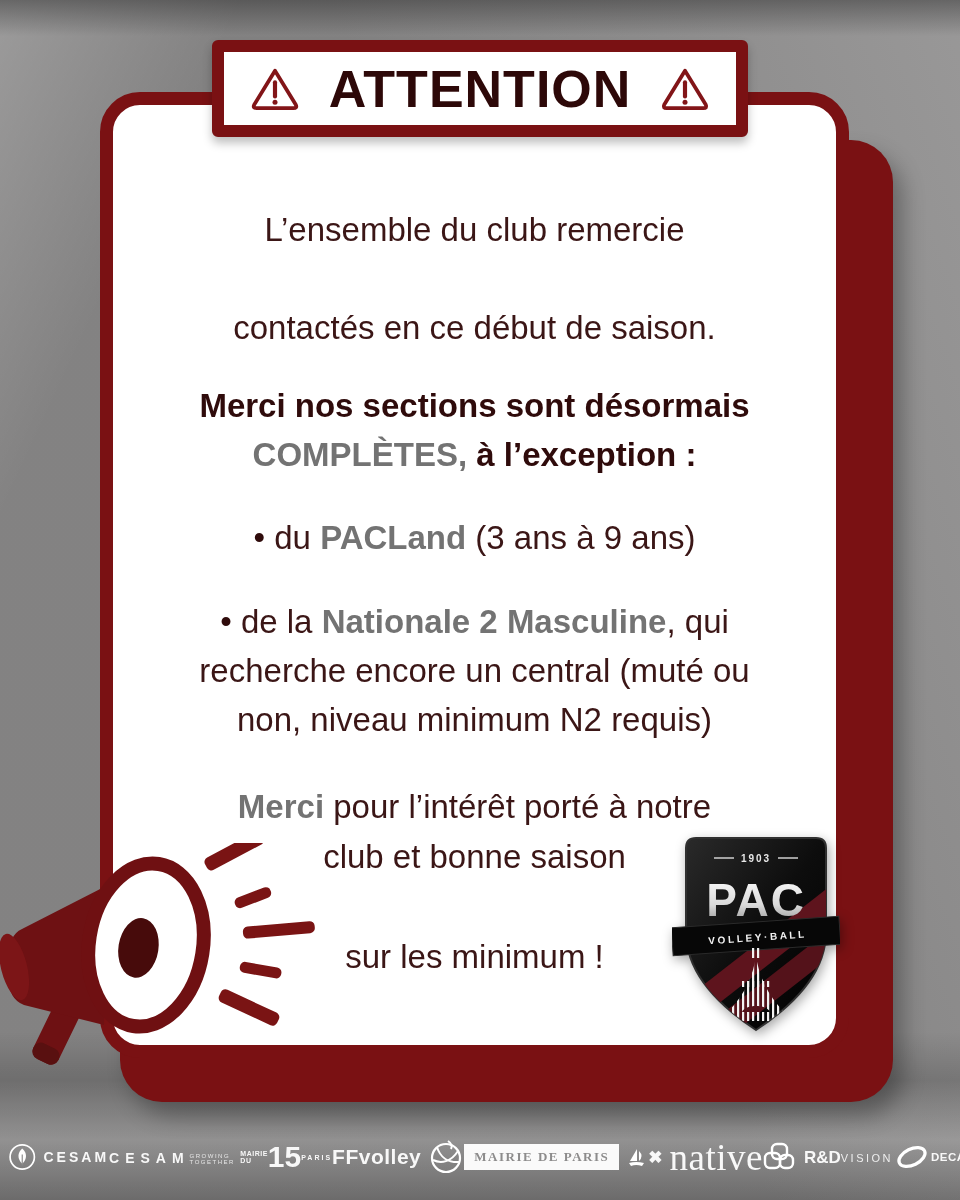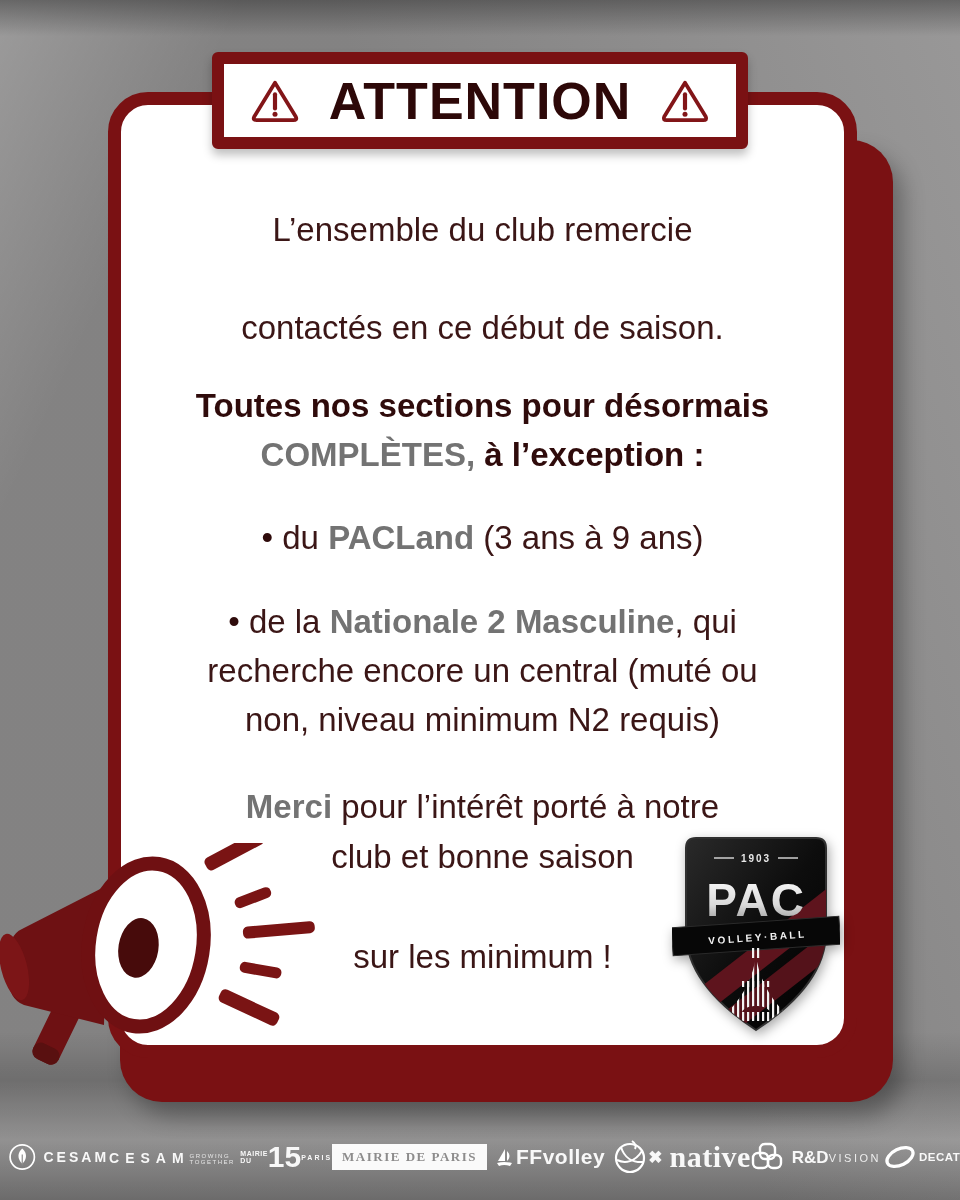--- a/index.html
+++ b/index.html
@@ -8,23 +8,23 @@
     font-family:"Liberation Sans",sans-serif;
     background:
       linear-gradient(180deg, rgba(40,40,40,.45) 0%, rgba(40,40,40,0) 3%),
       linear-gradient(115deg, rgba(255,255,255,.20) 0%, rgba(255,255,255,0) 16%),
       linear-gradient(250deg, rgba(255,255,255,.10) 0%, rgba(0,0,0,.07) 45%),
       linear-gradient(180deg, rgba(0,0,0,0) 86%, rgba(0,0,0,.16) 90%, rgba(255,255,255,.14) 95%, rgba(0,0,0,.18) 100%),
       #8d8c8c;
   }
   .shadow-card{position:absolute;left:120px;top:140px;width:773px;height:962px;
     background:#7a1113;border-radius:42px;box-shadow:10px 14px 22px rgba(0,0,0,.30);z-index:1;}
-  .card{position:absolute;left:108px;top:92px;width:749px;height:966px;box-sizing:border-box;
+  .card{position:absolute;left:100px;top:92px;width:749px;height:966px;box-sizing:border-box;
     background:#ffffff;border:13px solid #7a1113;border-radius:40px;z-index:2;}
-  .banner{position:absolute;left:212px;top:52px;width:536px;height:97px;box-sizing:border-box;
+  .banner{position:absolute;left:212px;top:40px;width:536px;height:97px;box-sizing:border-box;
     background:#ffffff;border:12px solid #7a1113;border-radius:6px;z-index:5;
     display:flex;align-items:center;justify-content:center;gap:29px;
     box-shadow:0 6px 10px rgba(0,0,0,.25);}
   .banner-title{font-size:52px;font-weight:800;color:#2d0808;letter-spacing:1px;white-space:nowrap;}
   .content{padding:100px 12px 0;text-align:center;color:#3b1616;font-size:33px;line-height:49px;}
   .content p{margin:0;}
   .p-sections{margin-top:29px !important;font-weight:700;color:#2f0b0b;}
   .p-b1{margin-top:34px !important;}
   .p-b2{margin-top:35px !important;}
   .p-thanks{margin-top:38px !important;line-height:50px;}
@@ -41,40 +41,40 @@
   .cesam-name1{font-size:14px;font-weight:700;letter-spacing:3px;}
   .cesam-name2{font-size:14px;font-weight:700;letter-spacing:6px;margin-top:2px;}
   .cesam-tag{font-size:6px;letter-spacing:1.5px;margin-top:3px;color:rgba(255,255,255,.8);}
   .m15-top{font-size:7px;letter-spacing:.5px;font-weight:700;}
   .m15-num{font-size:30px;font-weight:800;margin:1px 0;}
   .m15-bot{font-size:7px;letter-spacing:2px;font-weight:700;}
   .mdp-bar{background:rgba(255,255,255,.96);color:#8d8c8c;font-family:"Liberation Serif",serif;
     font-weight:700;font-size:13px;letter-spacing:1.5px;padding:5px 10px;white-space:nowrap;}
   .ffv-text{font-size:21px;font-weight:700;letter-spacing:.5px;}
   .native-mark{font-size:17px;font-weight:700;}
-  .native-text{font-family:"Liberation Serif",serif;font-weight:700;font-size:30px;letter-spacing:.5px;}
+  .native-text{font-family:"Liberation Serif",serif;font-weight:400;font-size:37px;letter-spacing:.5px;}
   .rd-line1{font-size:17px;font-weight:700;}
   .rd-line2{font-size:11px;letter-spacing:2.5px;color:rgba(255,255,255,.85);margin-top:2px;}
   .deca-text{font-size:11.5px;font-weight:800;letter-spacing:.5px;margin-top:2px;text-align:center;}
   svg text{font-family:"Liberation Sans",sans-serif;}
 </style>
 </head>
 <body>
 
 <div class="shadow-card"></div>
 
 <div class="card">
   <div class="content">
     <p>
       <span>L’ensemble du club remercie</span><br>
       <br>
       <span>contactés en ce début de saison.</span>
     </p>
     <p class="p-sections">
-      <span>Toutes nos sections pour désormais</span><br>
+      <span>Merci nos sections sont désormais</span><br>
       <span class="accent">COMPLÈTES,</span><span> à l’exception :</span>
     </p>
     <p class="p-b1">
       <span class="bullet">•</span><span> du </span><span class="accent">PACLand</span><span> (3 ans à 9 ans)</span>
     </p>
     <p class="p-b2">
       <span class="bullet">•</span><span> de la </span><span class="accent">Nationale 2 Masculine</span><span>, qui</span><br>
       <span>recherche encore un central (muté ou</span><br>
       <span>non, niveau minimum N2 requis)</span>
     </p>
@@ -187,35 +187,35 @@
     </div>
   </div>
 
   <div class="fcol">
     <span class="m15-top">MAIRIE DU</span>
     <span class="m15-num">15</span>
     <span class="m15-bot">PARIS</span>
   </div>
 
   <div class="flogo">
-    <span class="mdp-bar">MAIRIE DE PARIS</span>
-    <svg width="22" height="20" viewBox="0 0 22 20">
-      <path d="M3,16 Q10,14 18,16 L16,19 Q10,17 5,19 Z" fill="#ffffff"></path>
-      <path d="M11,2 L11,14 L4,14 Z" fill="#ffffff"></path>
-      <path d="M13,4 Q18,9 13,14 Z" fill="#ffffff"></path>
-    </svg>
-  </div>
-
-  <div class="flogo">
     <span class="ffv-text">FFvolley</span>
     <svg width="36" height="36" viewBox="0 0 36 36">
       <circle cx="18" cy="19" r="14" fill="none" stroke="#ffffff" stroke-width="2.2"></circle>
       <path d="M5,21 C13,25 23,23 30,12" fill="none" stroke="#ffffff" stroke-width="2"></path>
       <path d="M9,8 C12,18 20,24 32,23" fill="none" stroke="#ffffff" stroke-width="2"></path>
       <path d="M20,2 C23,4 25,6 23,10" fill="none" stroke="#ffffff" stroke-width="2"></path>
+    </svg>
+  </div>
+
+  <div class="flogo">
+    <span class="mdp-bar">MAIRIE DE PARIS</span>
+    <svg width="22" height="20" viewBox="0 0 22 20">
+      <path d="M3,16 Q10,14 18,16 L16,19 Q10,17 5,19 Z" fill="#ffffff"></path>
+      <path d="M11,2 L11,14 L4,14 Z" fill="#ffffff"></path>
+      <path d="M13,4 Q18,9 13,14 Z" fill="#ffffff"></path>
     </svg>
   </div>
 
   <svg width="44" height="50" viewBox="0 0 44 50">
     <g transform="rotate(18 22 17)">
       <ellipse cx="22" cy="17" rx="10.5" ry="15.5" fill="none" stroke="#ffffff" stroke-width="1.4"></ellipse>
       <path d="M22,4 C18,11 18,23 22,30 M17,8 C15,14 15,21 17,26 M27,8 C29,14 29,21 27,26" fill="none" stroke="#ffffff" stroke-width="1"></path>
     </g>
     <text x="22" y="41" font-size="5.5" letter-spacing="0.5" font-weight="bold" fill="#ffffff" text-anchor="middle">LE VOLANT</text>
     <text x="22" y="47" font-size="3.8" letter-spacing="1" fill="rgba(255,255,255,.8)" text-anchor="middle">RESTAURANT</text>

